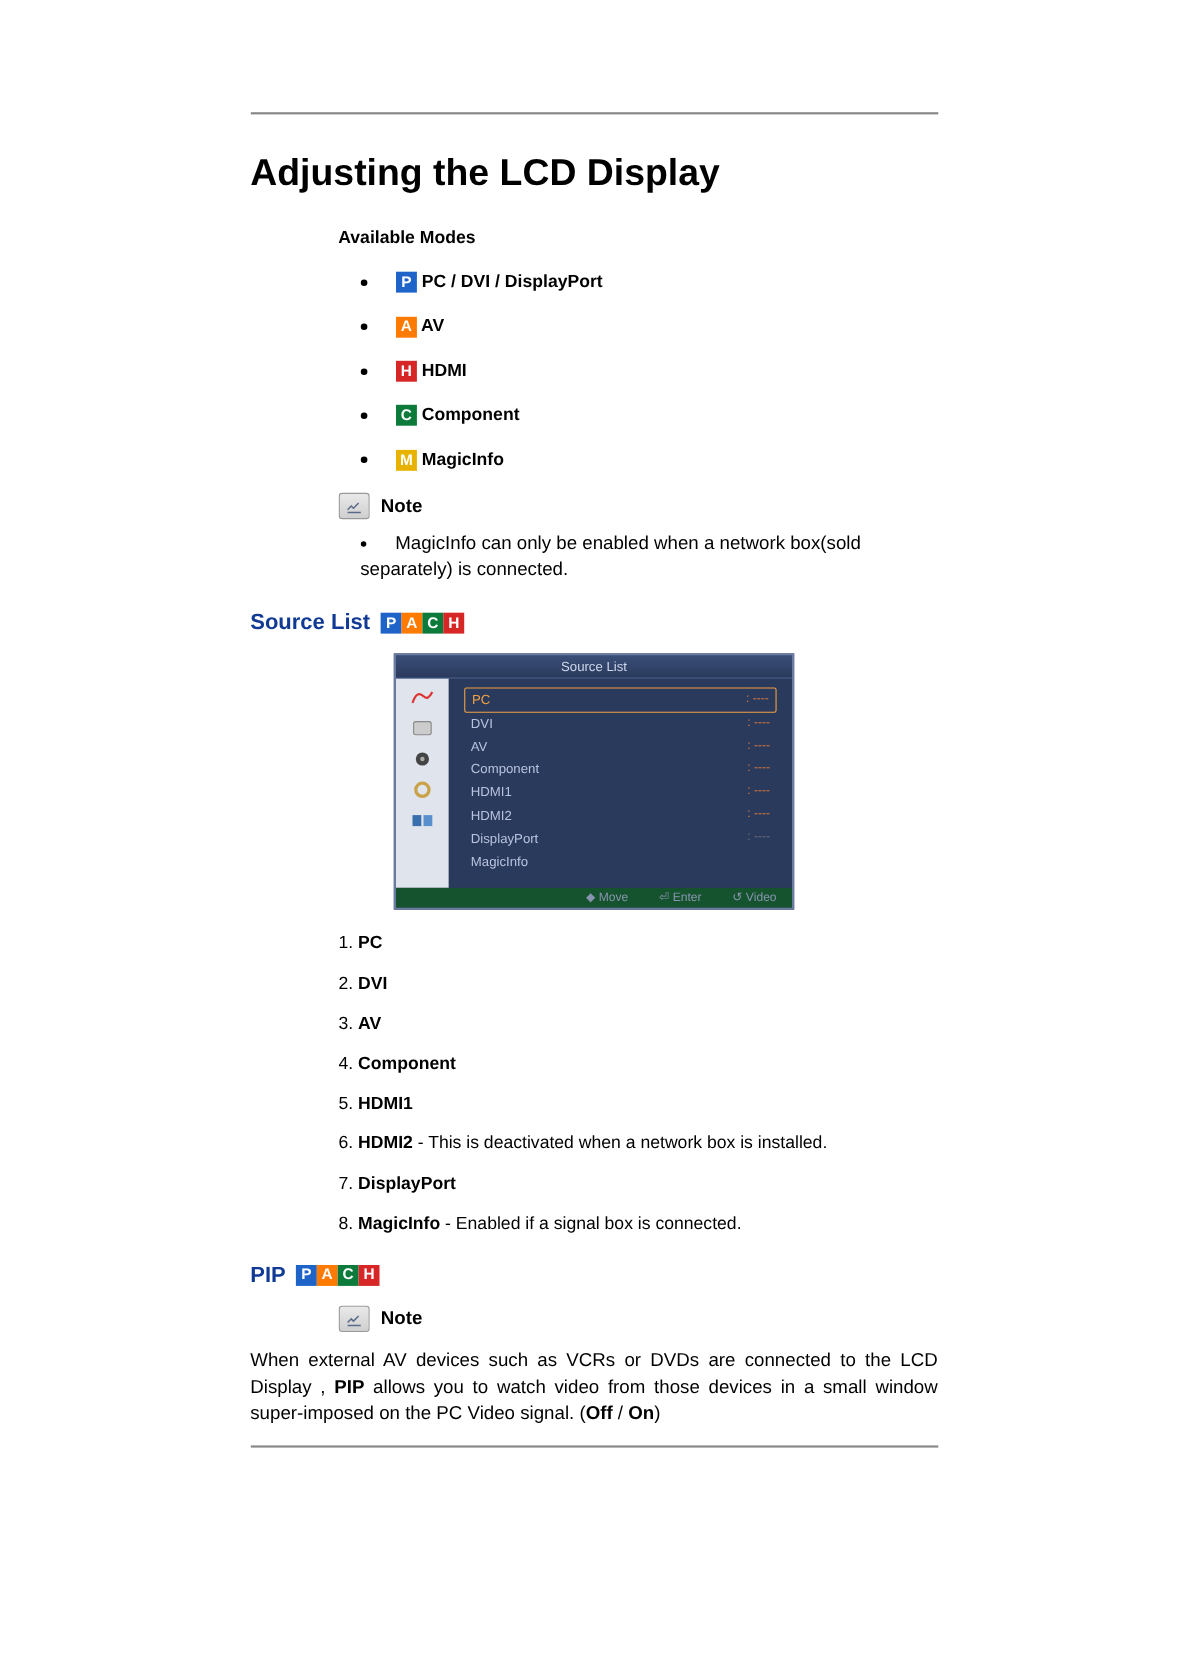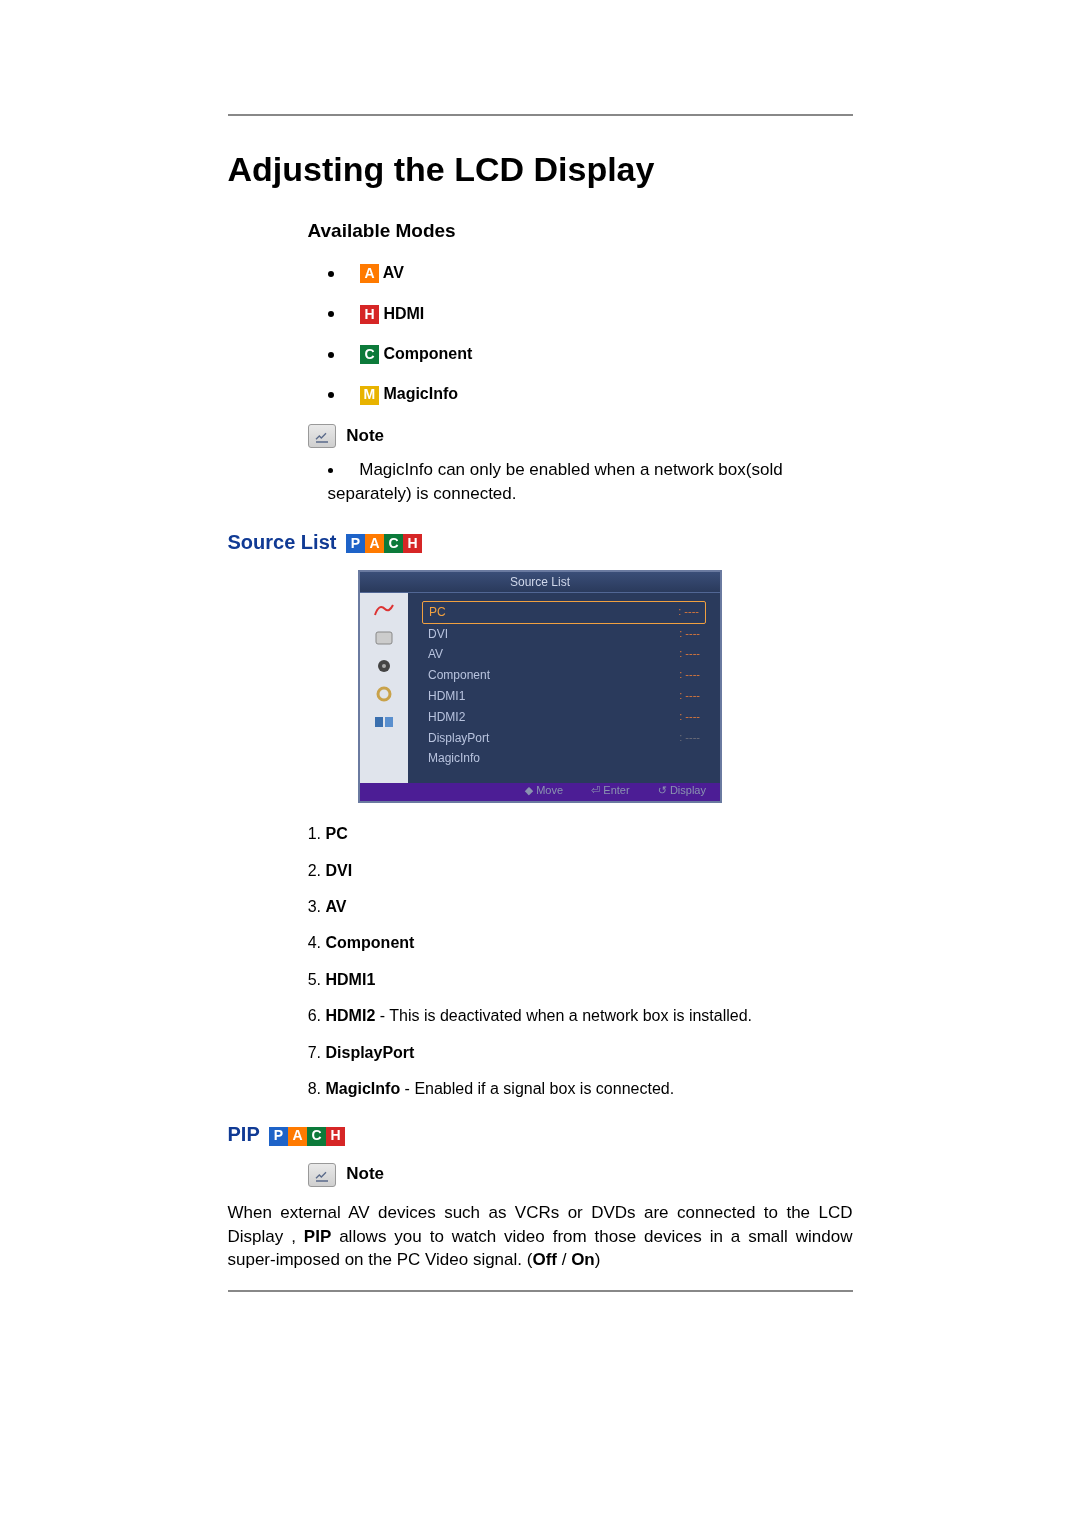--- a/index.html
+++ b/index.html
@@ -5,21 +5,21 @@
   body{
     margin:0;
     background:#fff;
     font-family:Arial,Helvetica,sans-serif;
     color:#000;
     font-size:17px;
     line-height:1.4;
   }
   .page{
     width:885px;
-    margin:12px auto;
+    margin:0 auto;
     padding:84px 0 80px;
     box-sizing:border-box;
   }
   .hr{
     border:none;
     border-top:2px solid #888;
     margin:18px 130px;
   }
   .content{
     padding:0 130px;
@@ -29,21 +29,21 @@
     font-weight:bold;
     margin:30px 0 24px;
   }
   .h2{
     font-size:20px;
     font-weight:bold;
     color:#103a94;
     margin:18px 0 14px;
   }
   .h3{
-    font-size:19px;
+    font-size:16px;
     font-weight:bold;
     margin:14px 0 14px 80px;
   }
   .mode-icons{
     display:inline-flex;
     gap:0px;
     vertical-align:middle;
     margin-left:4px;
   }
   .mi{
@@ -152,39 +152,44 @@
     color:#b8c3de;
   }
   .osd-row.sel{
     border:1px solid #f0a040;
     color:#f0a040;
     border-radius:2px;
   }
   .osd-row .val{color:#e07a3a;font-size:11px;}
   .osd-row.dim .val{color:#6f6f7a;}
   .osd-bottom{
-    height:18px;background:#4c1d95;
-    display:flex;justify-content:flex-end;align-items:flex-start;
+    height:18px;background:#14532d;
+    display:flex;justify-content:flex-end;align-items:center;
     gap:28px;padding:0 14px;
     font-size:11px;color:#8a94b0;
   }
 </style>
 </head>
 <body>
 
 <div class="page">
   <hr class="hr">
   <div class="content">
 
     <h1>Adjusting the LCD Display</h1>
 
 
     <div class="h3">Available Modes</div>
 
     <ul class="bullets">
+      <li>
+        <span class="dot"></span>
+        <span class="mi P">P</span>
+        <span>PC / DVI / DisplayPort</span>
+      </li>
       <li>
         <span class="dot"></span>
         <span class="mi A">A</span>
         <span>AV</span>
       </li>
       <li>
         <span class="dot"></span>
         <span class="mi H">H</span>
         <span>HDMI</span>
       </li>
@@ -288,21 +293,21 @@
             </div>
           <div class="osd-row">
               <span>MagicInfo</span>
               <span class="val"></span>
             </div>
         </div>
       </div>
       <div class="osd-bottom">
         <span>◆ <span>Move</span></span>
         <span>⏎ <span>Enter</span></span>
-        <span>↺ <span>Display</span></span>
+        <span>↺ <span>Video</span></span>
       </div>
     </div>
 
 
     <ol class="srclist">
       <li><span class="lead">PC</span><span></span></li>
       <li><span class="lead">DVI</span><span></span></li>
       <li><span class="lead">AV</span><span></span></li>
       <li><span class="lead">Component</span><span></span></li>
       <li><span class="lead">HDMI1</span><span></span></li>

